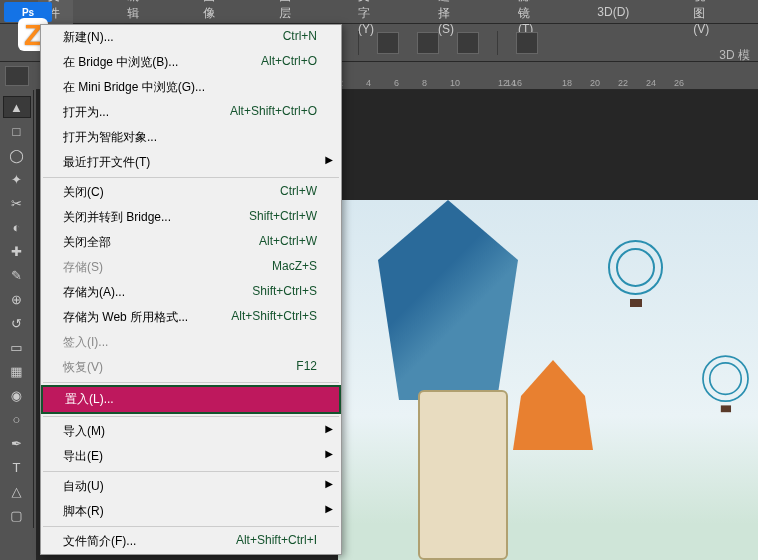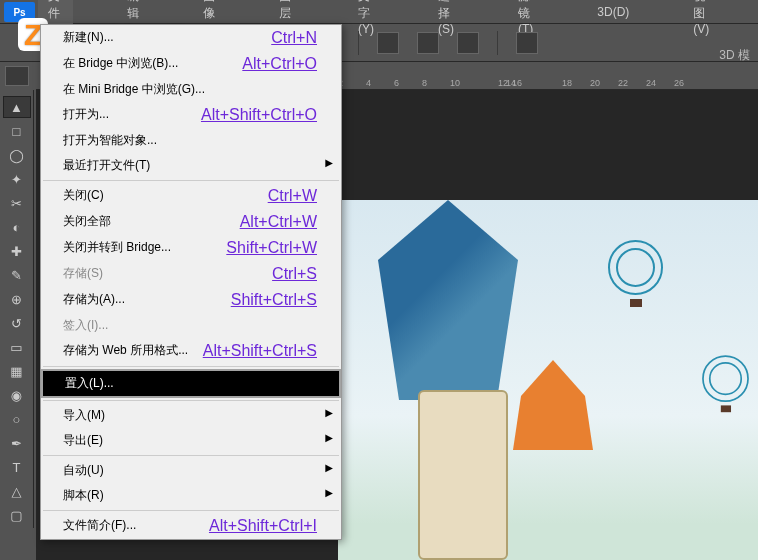--- a/index.html
+++ b/index.html
@@ -1,19 +1,19 @@
 <!DOCTYPE html>
 <html><head>
   <meta charset="utf-8">
   <style>
     * { margin: 0; padding: 0; box-sizing: border-box; font-family: "Microsoft YaHei", Arial, sans-serif; }
     body { width: 758px; height: 560px; background: #535353; overflow: hidden; position: relative; }
     
     .menubar { background: #535353; height: 24px; display: flex; align-items: center; padding-left: 38px; border-bottom: 1px solid #282828; gap: 44px; }
-    .ps-logo { position: absolute; left: 4px; top: 2px; width: 31px; height: 20px; background: #1473e6; color: #fff; font-size: 10px; font-weight: bold; display: flex; align-items: center; justify-content: center; border-radius: 2px; }
+    .ps-logo { position: absolute; left: 4px; top: 2px; width: 48px; height: 20px; background: #1473e6; color: #fff; font-size: 10px; font-weight: bold; display: flex; align-items: center; justify-content: center; border-radius: 2px; }
     .menu-item { color: #ccc; font-size: 12px; padding: 4px 10px; cursor: pointer; }
     .menu-item.active { background: #5d5d5d; }
     
     .options-bar { height: 38px; background: #535353; border-bottom: 1px solid #282828; display: flex; align-items: center; padding-left: 40px; gap: 18px; }
     .opt-icon { width: 22px; height: 22px; background: #3a3a3a; border: 1px solid #666; }
     .opt-sep { width: 1px; height: 24px; background: #3a3a3a; }
     .right-text { margin-left: auto; color: #bbb; font-size: 12px; padding-right: 8px; margin-top: 26px; }
     
     .watermark { position: absolute; top: 18px; left: 18px; color: #fff; font-size: 30px; font-weight: 700; font-style: italic; z-index: 5; pointer-events: none; text-shadow: 0 0 2px rgba(0,0,0,.5);}
     .watermark .z { color: #ff8c1a; background: #fff; border-radius: 6px; padding: 0 6px; margin-right: 4px; font-style: normal;}
@@ -28,24 +28,24 @@
     .canvas-area { position: absolute; top: 90px; left: 36px; right: 0; bottom: 0; background: #262626; }
     .canvas { position: absolute; left: 302px; top: 110px; width: 430px; height: 360px; background: linear-gradient(180deg, #d8e8f0 0%, #eaf3f6 60%, #cfe5d8 90%); }
     .balloon { position: absolute; width: 55px; height: 70px; }
     .balloon .top { width: 55px; height: 55px; border-radius: 50%; border: 2px solid #2a8fb0; position: relative; }
     .balloon .top::before { content: ''; position: absolute; inset: 6px; border-radius: 50%; border: 2px solid #2a8fb0; }
     .balloon .basket { width: 12px; height: 8px; background: #5a3a2a; margin: 4px auto 0; }
     
     .dropdown { position: absolute; top: 24px; left: 40px; width: 302px; background: #f0f0f0; border: 1px solid #999; box-shadow: 2px 2px 8px rgba(0,0,0,.4); z-index: 100; }
     .dd-item { display: flex; justify-content: space-between; padding: 4px 24px 4px 22px; font-size: 12px; color: #000; cursor: pointer; position: relative; }
     .dd-item.disabled { color: #888; }
-    .dd-item.highlighted { background: #000000; color: #fff; border: 2px solid #a3a3a3; }
+    .dd-item.highlighted { background: #be185d; color: #fff; border: 2px solid #14532d; }
     .dd-sep { height: 1px; background: #ccc; margin: 2px 2px; }
     .dd-item .arrow { position: absolute; right: 8px; font-size: 10px; }
-    .dd-item .shortcut { color: #6d28d9; font-size: 16px; text-decoration: underline; }
+    .dd-item .shortcut { color: #14532d; font-size: 12px; }
     
     .mini-toolbar { position: absolute; top: 62px; left: 0; width: 34px; height: 28px; background: #535353; display: flex; align-items: center; justify-content: center; }
     .mini-btn { width: 24px; height: 20px; background: #3a3a3a; border: 1px solid #666; }
   </style>
 </head>
 <body>
 
 <div class="ps-logo">Ps</div>
 
 <div class="menubar">
@@ -164,41 +164,45 @@
     <div class="dd-item">
       <span>最近打开文件(T)</span>
       <span class="arrow">▶</span>
     </div>
     <div class="dd-sep"></div>
     <div class="dd-item">
       <span>关闭(C)</span>
       <span class="shortcut">Ctrl+W</span>
     </div>
     <div class="dd-item">
+      <span>关闭并转到 Bridge...</span>
+      <span class="shortcut">Shift+Ctrl+W</span>
+    </div>
+    <div class="dd-item">
       <span>关闭全部</span>
       <span class="shortcut">Alt+Ctrl+W</span>
     </div>
-    <div class="dd-item">
-      <span>关闭并转到 Bridge...</span>
-      <span class="shortcut">Shift+Ctrl+W</span>
-    </div>
     <div class="dd-item disabled">
       <span>存储(S)</span>
-      <span class="shortcut">Ctrl+S</span>
+      <span class="shortcut">MacZ+S</span>
     </div>
     <div class="dd-item">
       <span>存储为(A)...</span>
       <span class="shortcut">Shift+Ctrl+S</span>
     </div>
+    <div class="dd-item">
+      <span>存储为 Web 所用格式...</span>
+      <span class="shortcut">Alt+Shift+Ctrl+S</span>
+    </div>
     <div class="dd-item disabled">
       <span>签入(I)...</span>
     </div>
-    <div class="dd-item">
-      <span>存储为 Web 所用格式...</span>
-      <span class="shortcut">Alt+Shift+Ctrl+S</span>
+    <div class="dd-item disabled">
+      <span>恢复(V)</span>
+      <span class="shortcut">F12</span>
     </div>
     <div class="dd-sep"></div>
     <div class="dd-item highlighted">
       <span>置入(L)...</span>
     </div>
     <div class="dd-sep"></div>
     <div class="dd-item">
       <span>导入(M)</span>
       <span class="arrow">▶</span>
     </div>

